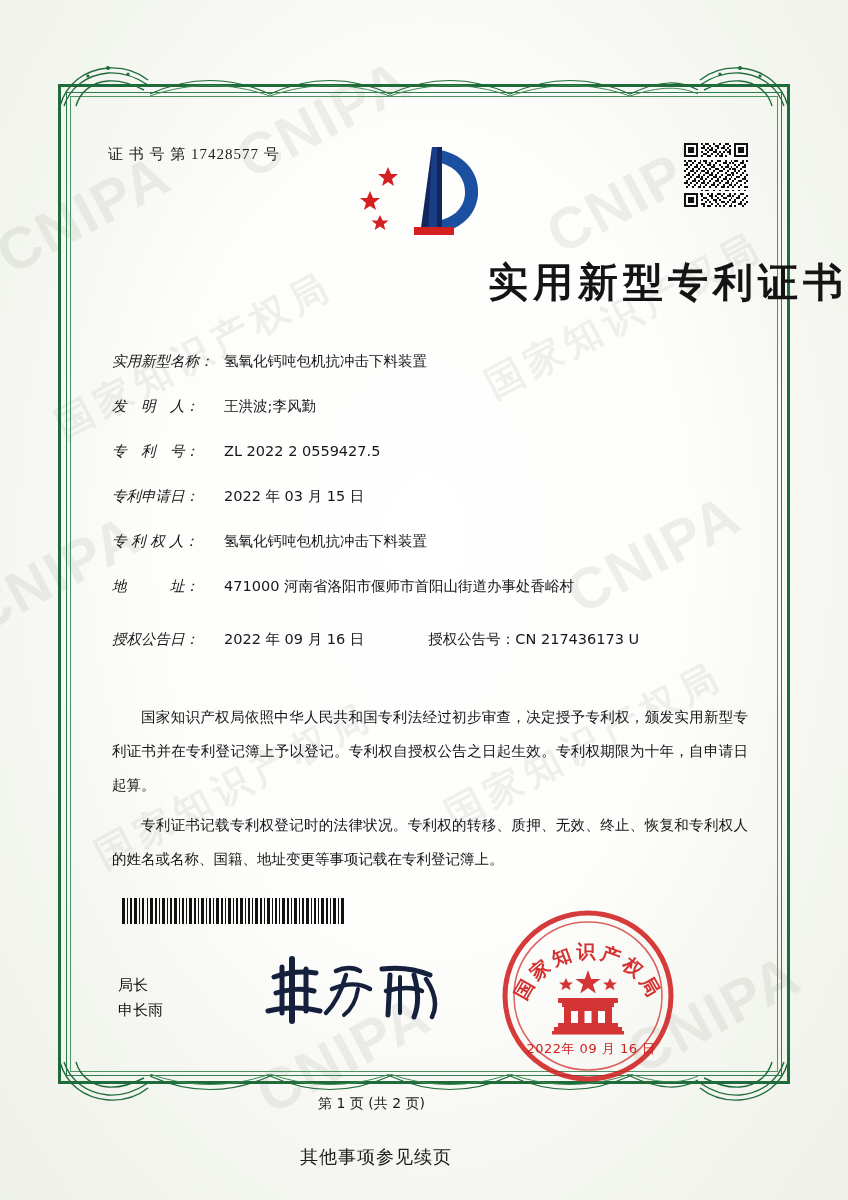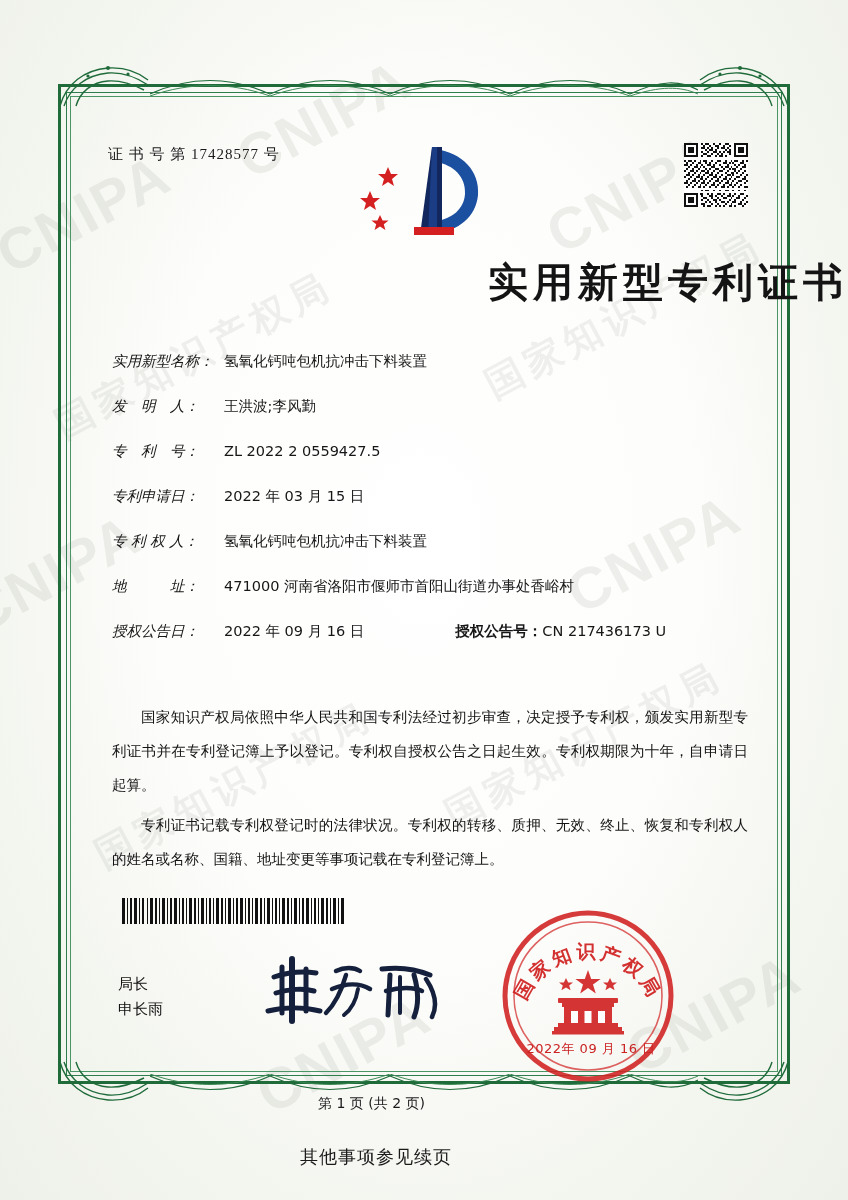--- a/index.html
+++ b/index.html
@@ -155,25 +155,24 @@
     width: 112px;
     flex: 0 0 112px;
     white-space: nowrap;
     font-style: italic;
   }
   .field-label.sp1 { letter-spacing: 0px; }
   .field-value {
     flex: 1;
     white-space: nowrap;
   }
-  .field-row.two-col .field-value { flex: 0 0 auto; }
+  .field-row.two-col .field-value { flex: 0 0 auto; margin-top: 8px; }
   .second-label {
-    margin-left: 91px;
+    margin-left: 64px;
     white-space: nowrap;
-    font-weight: bold;
   }
 
   .paras {
     position: absolute;
     left: 112px;
     top: 700px;
     width: 636px;
     font-family: "DejaVu Sans", sans-serif;
     font-size: 14.5px;
     line-height: 34px;
@@ -190,21 +189,21 @@
     left: 122px;
     top: 898px;
     width: 222px;
     height: 26px;
   }
 
   .signer {
     position: absolute;
     left: 118px;
     top: 972px;
-    font-family: Liberation Serif, serif;
+    font-family: Liberation Sans, sans-serif;
     font-size: 15px;
     line-height: 25px;
     color: #111;
   }
 
   .signature {
     position: absolute;
     left: 262px;
     top: 955px;
     width: 190px;

